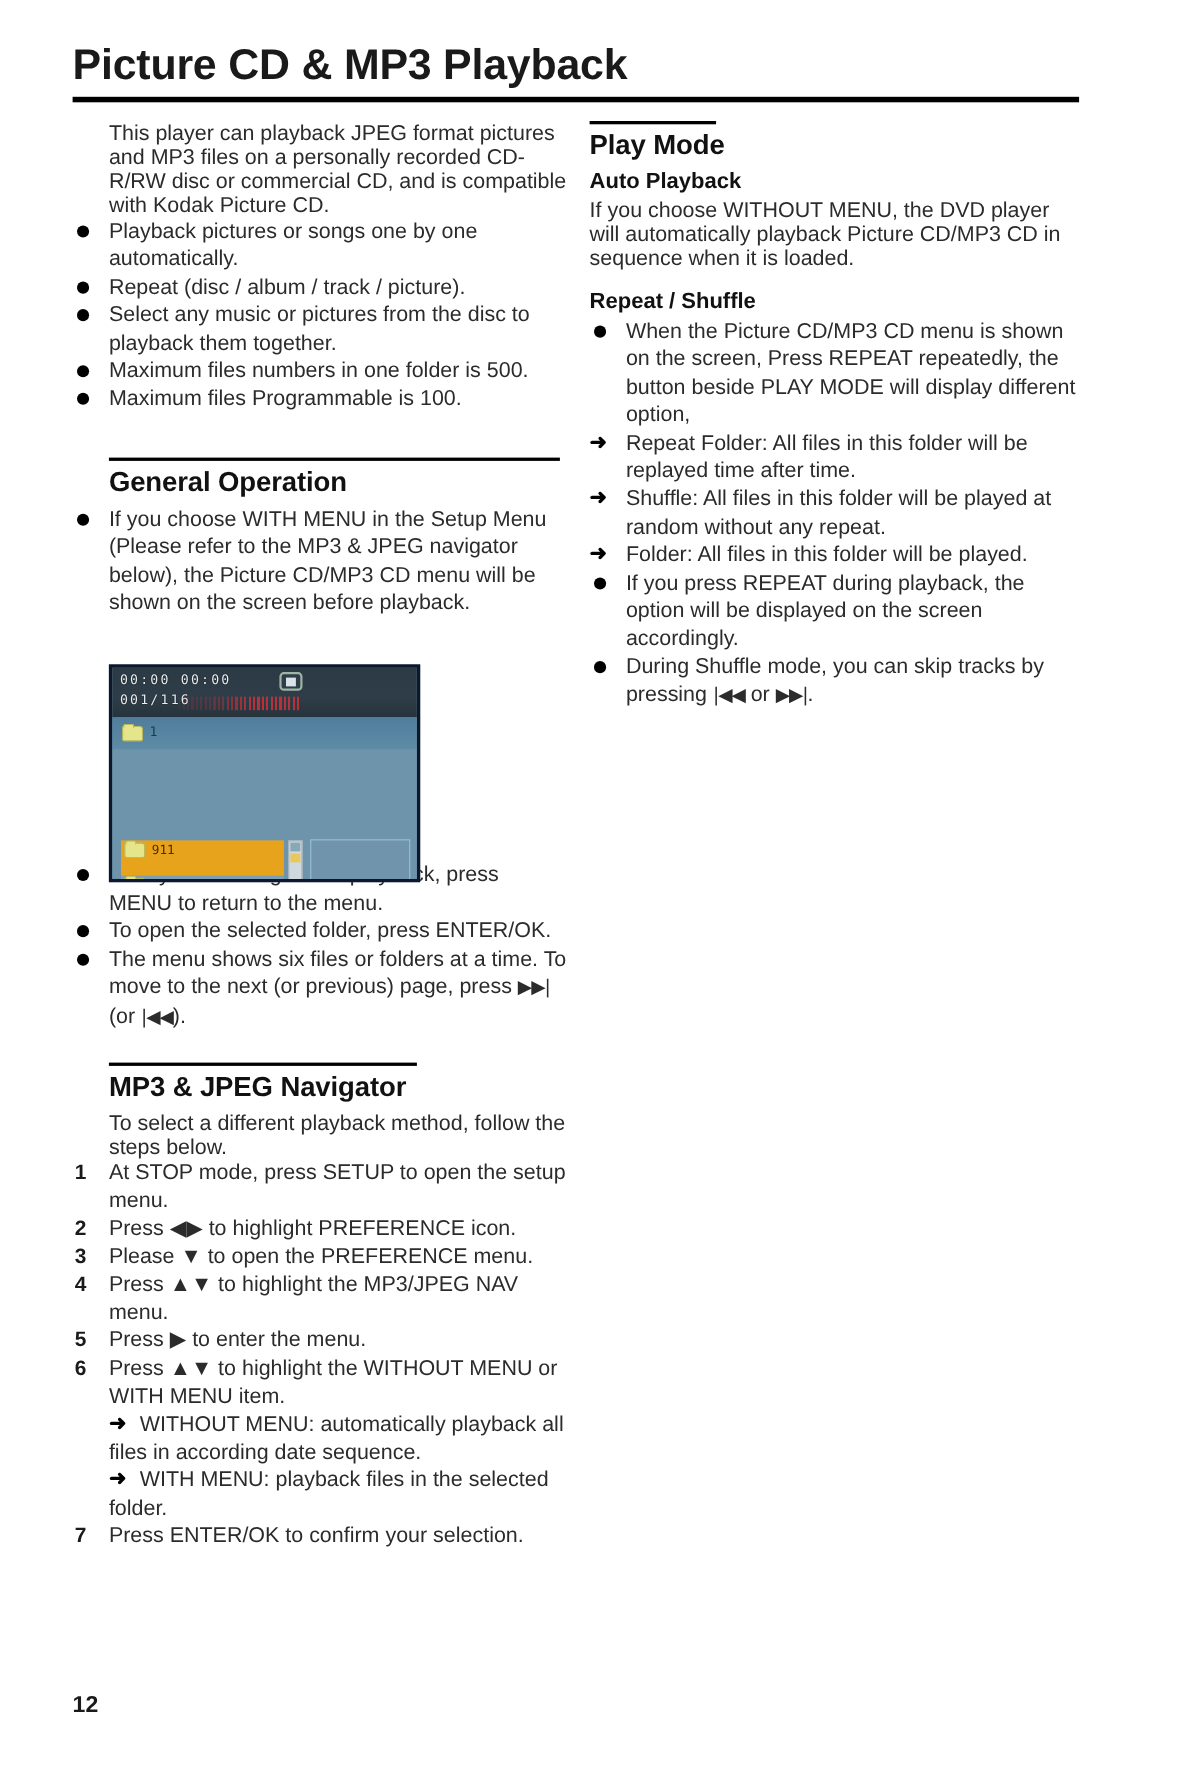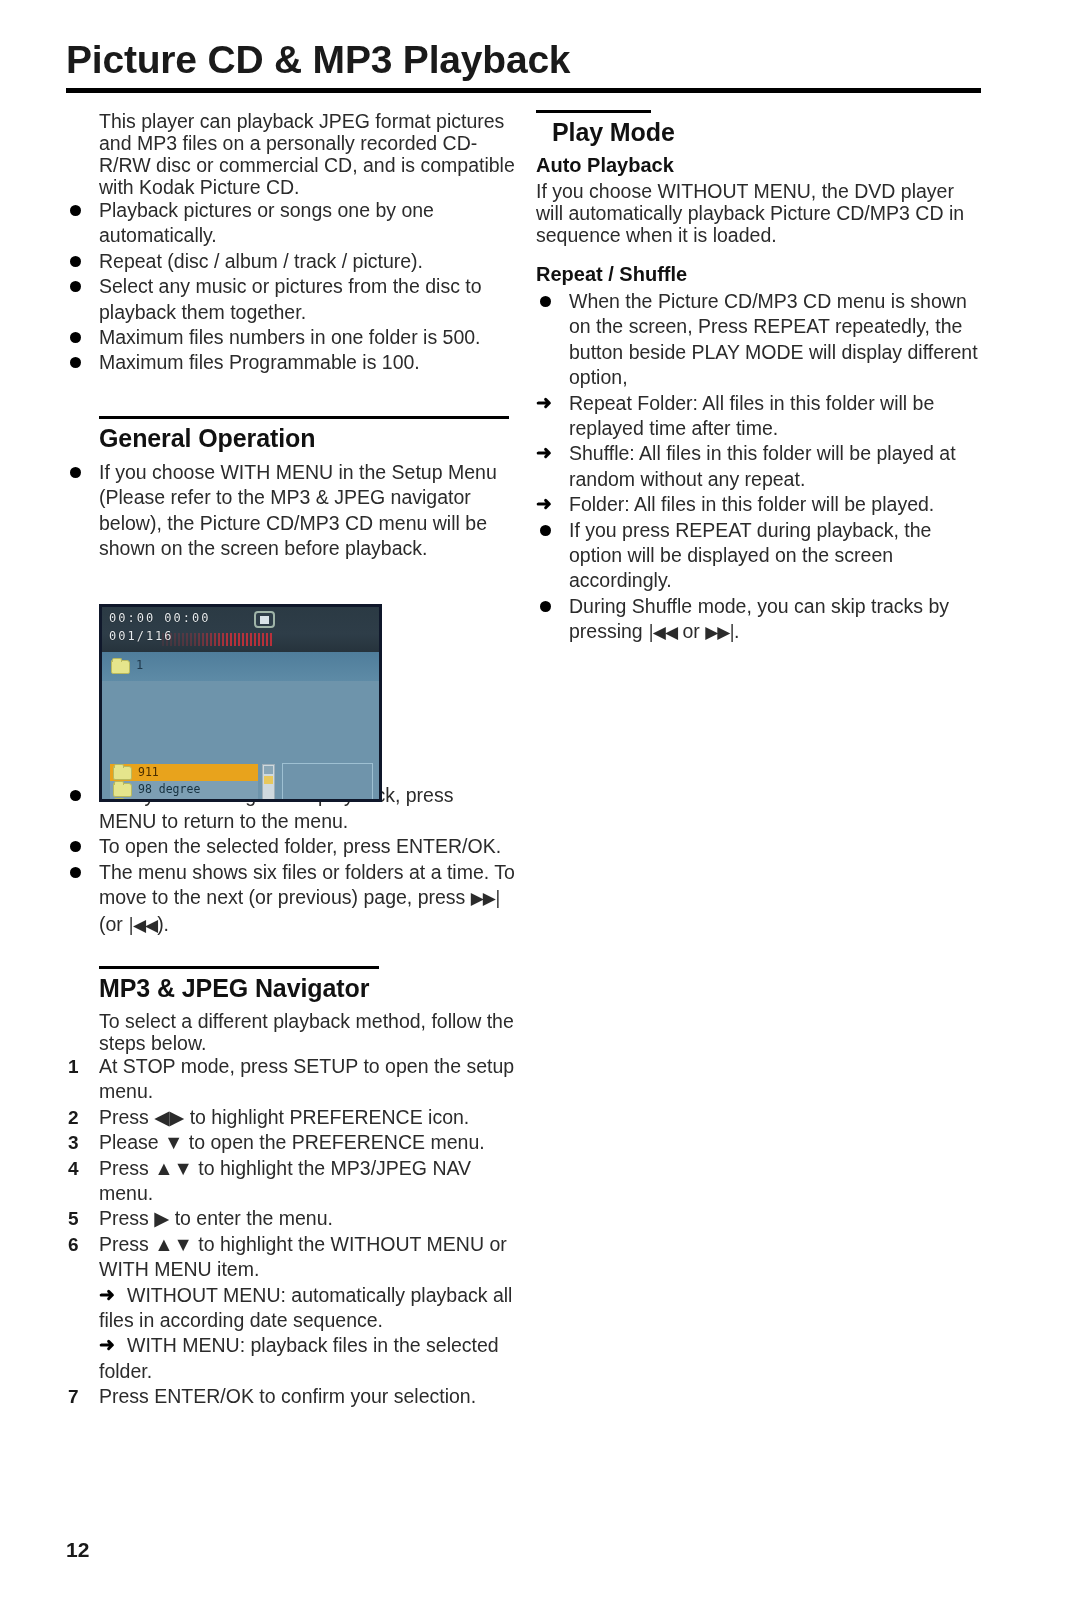--- a/index.html
+++ b/index.html
@@ -125,21 +125,21 @@
   .sec-rule.short { width: 280px; }
   .sec-rule.tiny  { width: 115px; margin-left: 0; }
 
   .sec-head {
     font-size: 25px;
     font-weight: bold;
     color: #111;
     margin: 0 0 7px 33px;
     letter-spacing: -0.1px;
   }
-  .sec-head.left0 { margin-left: 16px; }
+  .sec-head.left0 { margin-left: 0; }
 
   .sub-head {
     font-size: 20px;
     font-weight: bold;
     color: #111;
     margin: 0 0 3px 0;
   }
   .gap-md { height: 17px; }
   .gap-lg { height: 28px; }
   .gap-xl { height: 40px; }
@@ -245,21 +245,21 @@
   }
   .list-panel {
     position: absolute;
     left: 8px; top: 83px;
     width: 148px;
     height: 107px;
     background: #7d9fb4;
   }
   .list-item {
     position: relative;
-    height: 17px;
+    height: 32px;
   }
   .list-item .fold { left: 3px; top: 2px; }
   .list-item .lbl {
     position: absolute;
     left: 28px; top: 1px;
     font-family: "DejaVu Sans Mono", monospace;
     font-size: 11.5px;
     color: #16313f;
     white-space: nowrap;
   }

